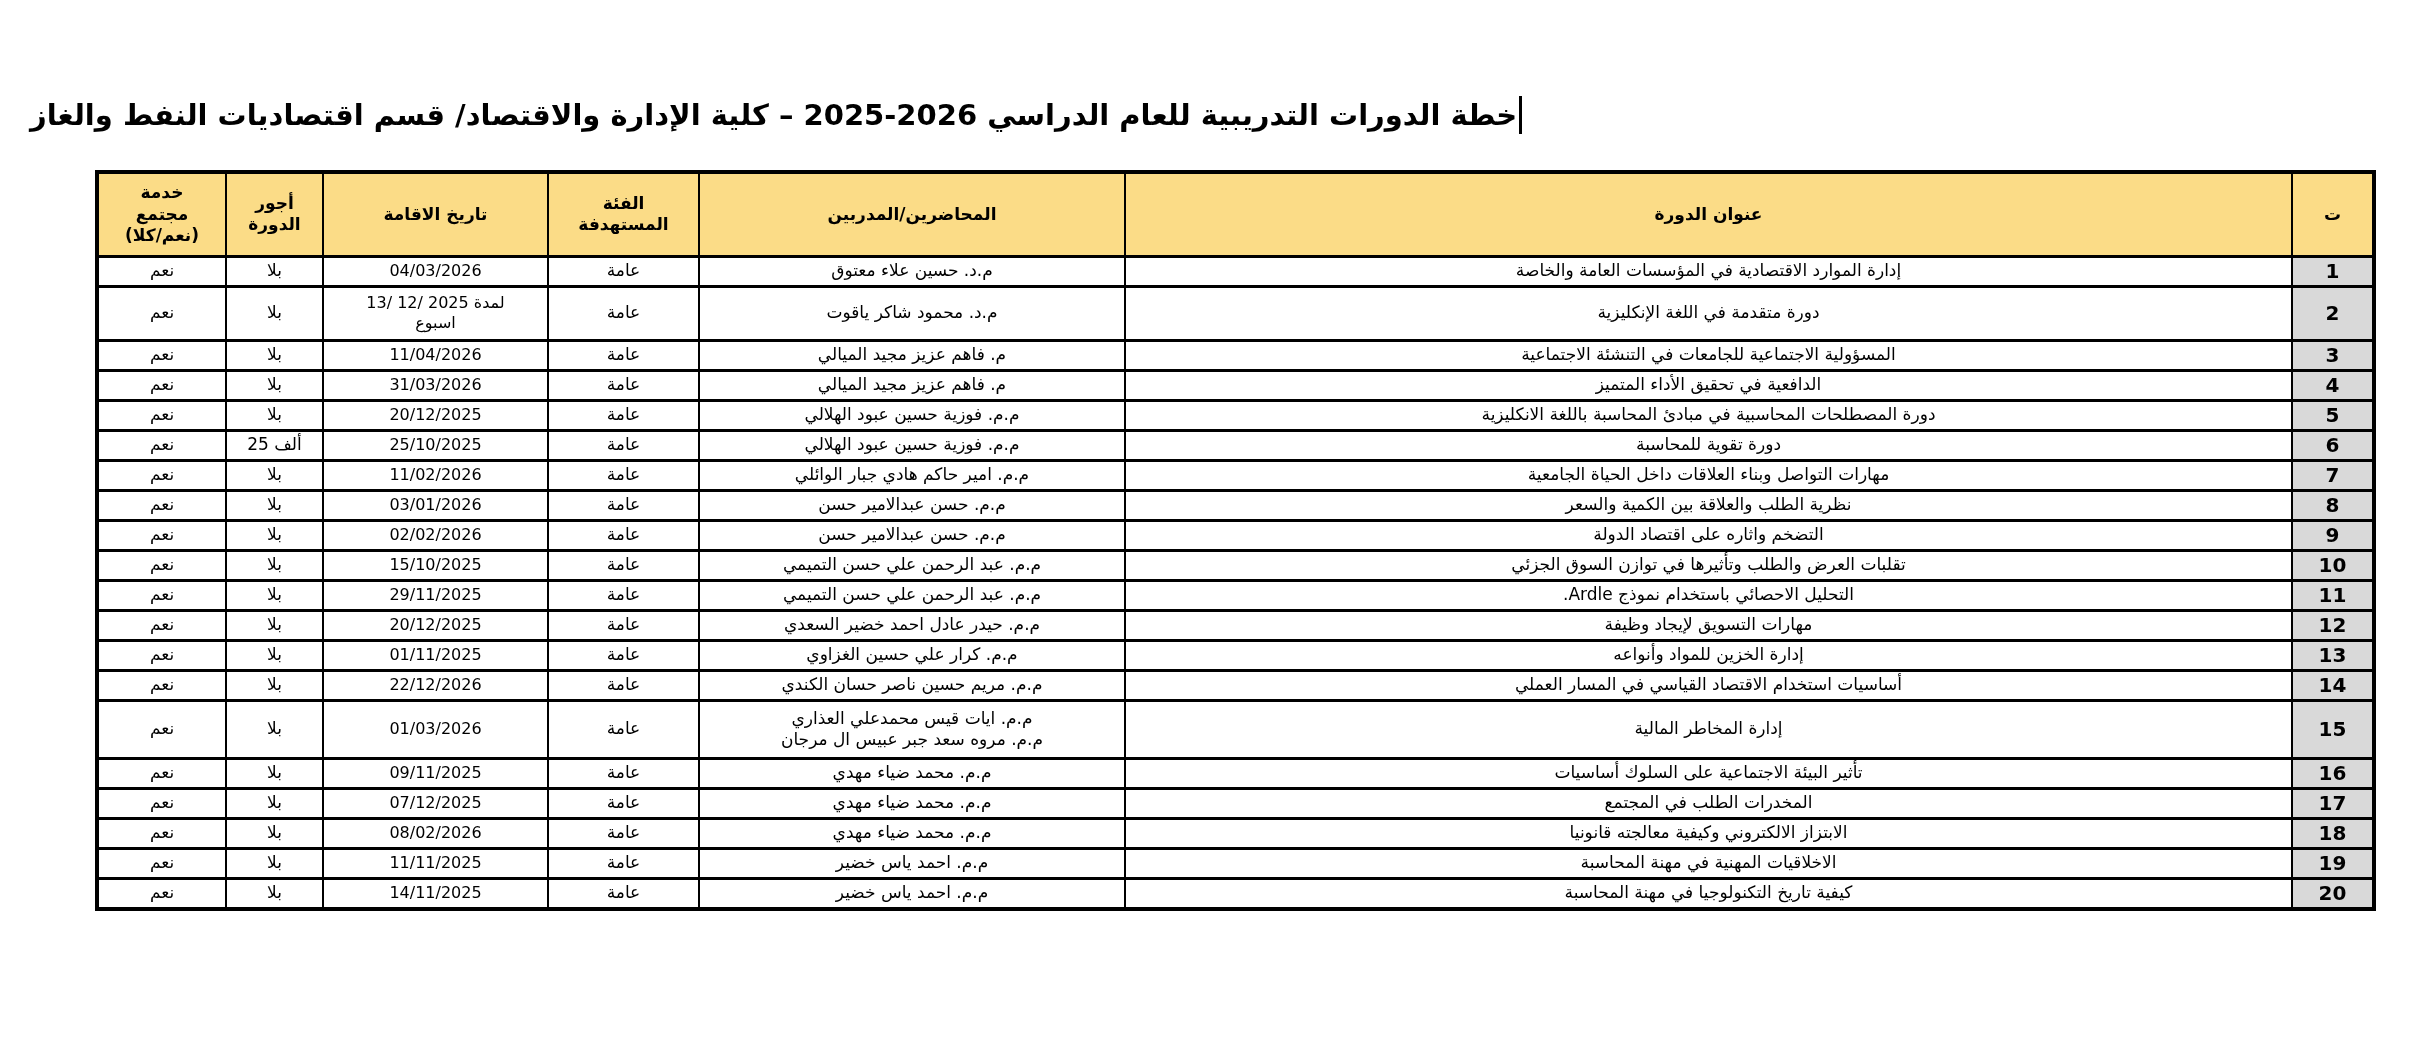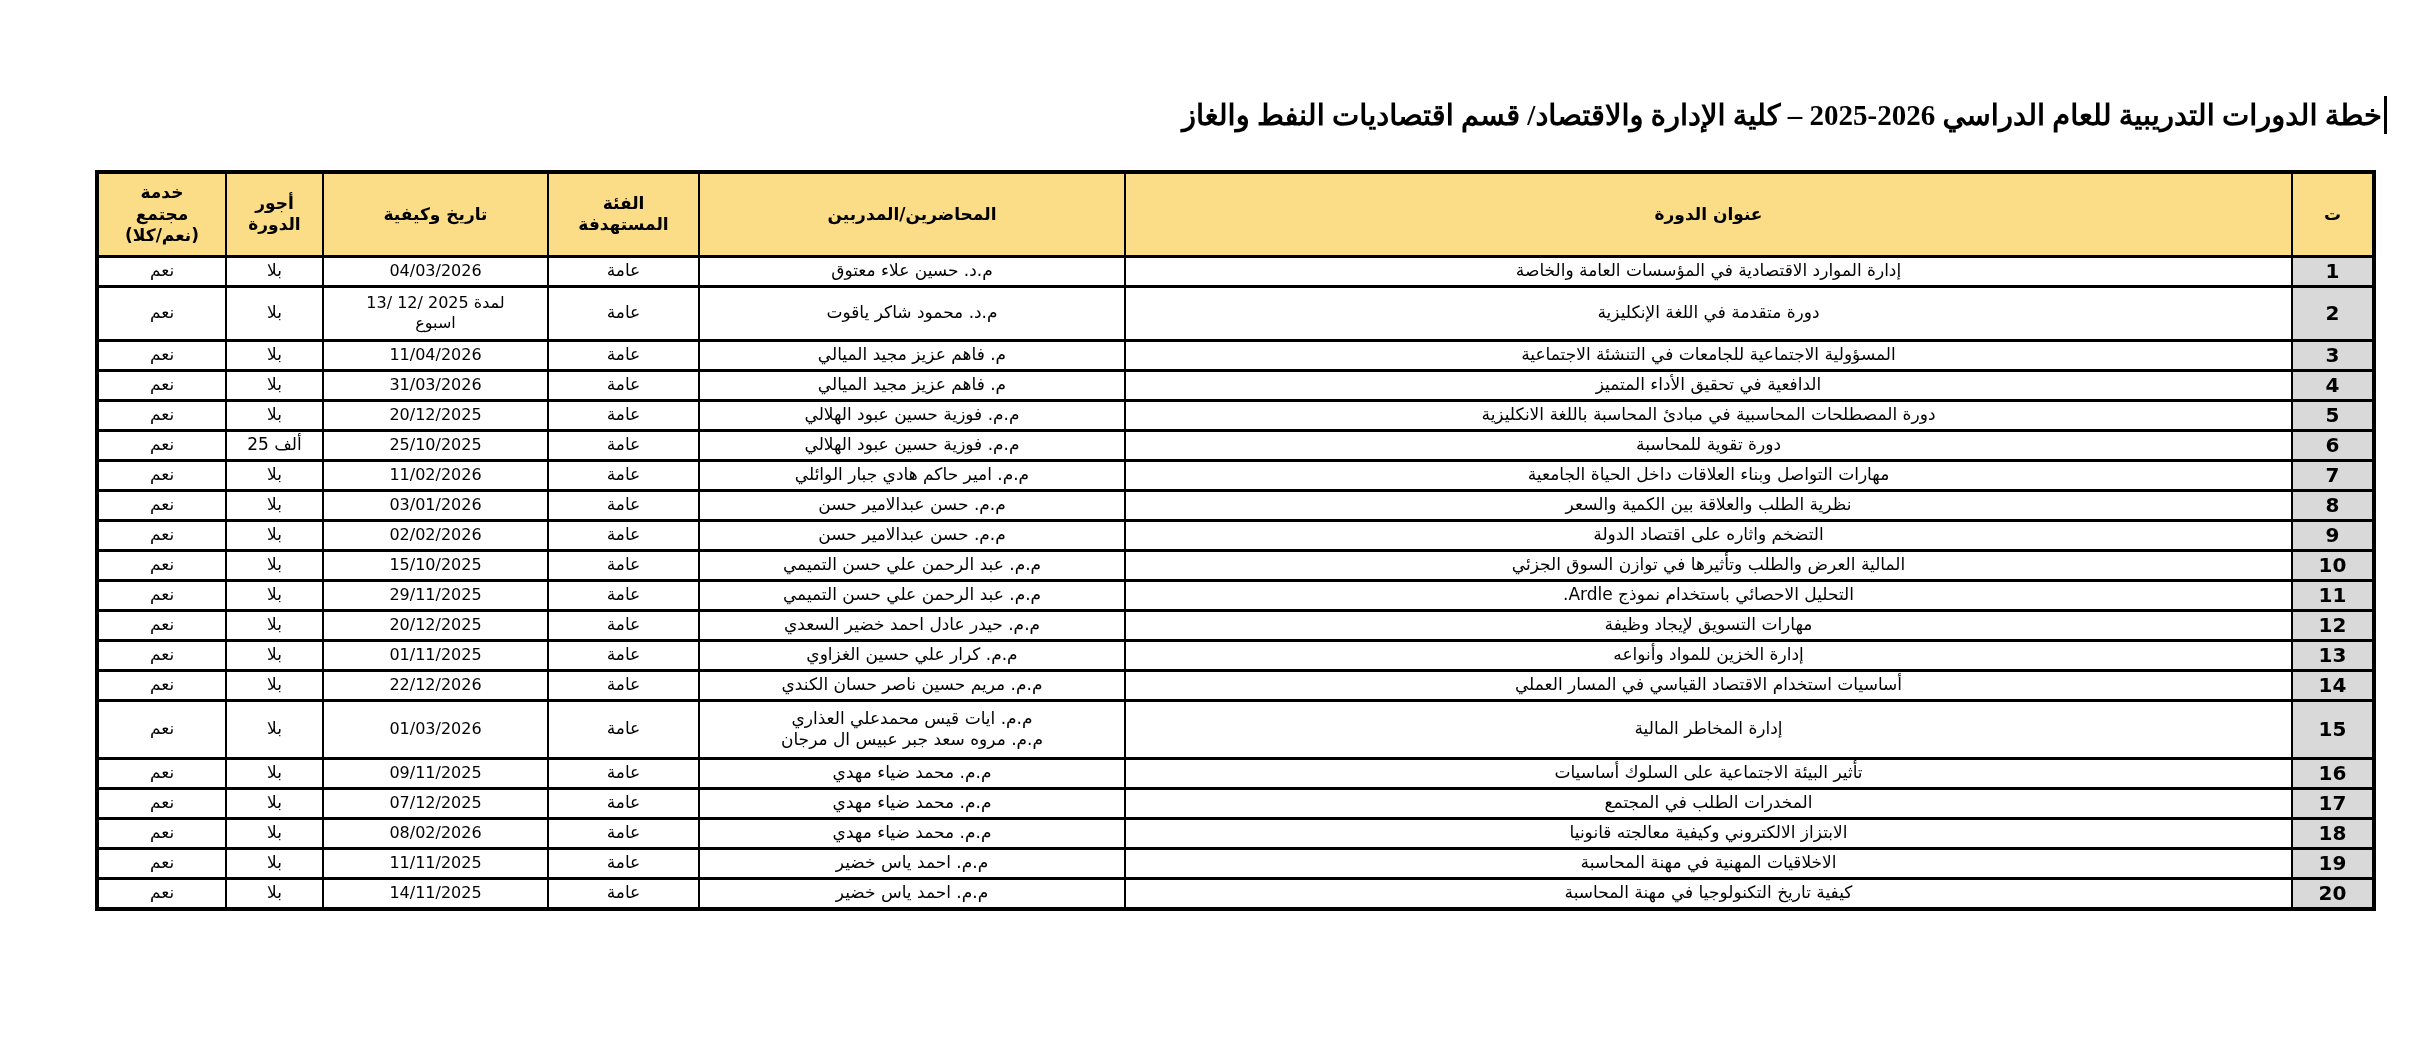--- a/index.html
+++ b/index.html
@@ -18,24 +18,23 @@
     position: relative;
     overflow: hidden;
   }
   .title-line {
     position: absolute;
     top: 96px;
     right: 30px;
     left: 30px;
     display: flex;
     flex-direction: row; 
-    justify-content: flex-start;
+    justify-content: flex-end;
     align-items: center;
     gap: 2px;
-    font-family: Liberation Serif, serif;
   }
   .doc-title {
     font-size: 29px;
     font-weight: 700;
     white-space: nowrap;
     direction: rtl;
     unicode-bidi: plaintext;
   }
   .text-cursor {
     width: 3px;
@@ -116,21 +115,21 @@
       <col style="width:97px">
       <col style="width:129px">
     </colgroup>
     <thead>
       <tr>
         <th>ت</th>
         <th>عنوان الدورة</th>
         <th>المحاضرين/المدربين</th>
         <th>الفئة
 المستهدفة</th>
-        <th>تاريخ وكيفية</th>
+        <th>تاريخ الاقامة</th>
         <th>أجور
 الدورة</th>
         <th>خدمة
 مجتمع
 (نعم/كلا)</th>
       </tr>
     </thead>
     <tbody>
         <tr>
     <td class="c-index">1</td>
@@ -209,21 +208,21 @@
     <td class="c-index">9</td>
     <td class="c-title">التضخم واثاره على اقتصاد الدولة</td>
     <td class="c-lect">م.م. حسن عبدالامير حسن</td>
     <td class="c-target">عامة</td>
     <td class="c-date">02/02/2026</td>
     <td class="c-fees">بلا</td>
     <td class="c-comm">نعم</td>
   </tr>
         <tr>
     <td class="c-index">10</td>
-    <td class="c-title">المالية العرض والطلب وتأثيرها في توازن السوق الجزئي</td>
+    <td class="c-title">تقلبات العرض والطلب وتأثيرها في توازن السوق الجزئي</td>
     <td class="c-lect">م.م. عبد الرحمن علي حسن التميمي</td>
     <td class="c-target">عامة</td>
     <td class="c-date">15/10/2025</td>
     <td class="c-fees">بلا</td>
     <td class="c-comm">نعم</td>
   </tr>
         <tr>
     <td class="c-index">11</td>
     <td class="c-title">التحليل الاحصائي باستخدام نموذج Ardle.</td>
     <td class="c-lect">م.م. عبد الرحمن علي حسن التميمي</td>

